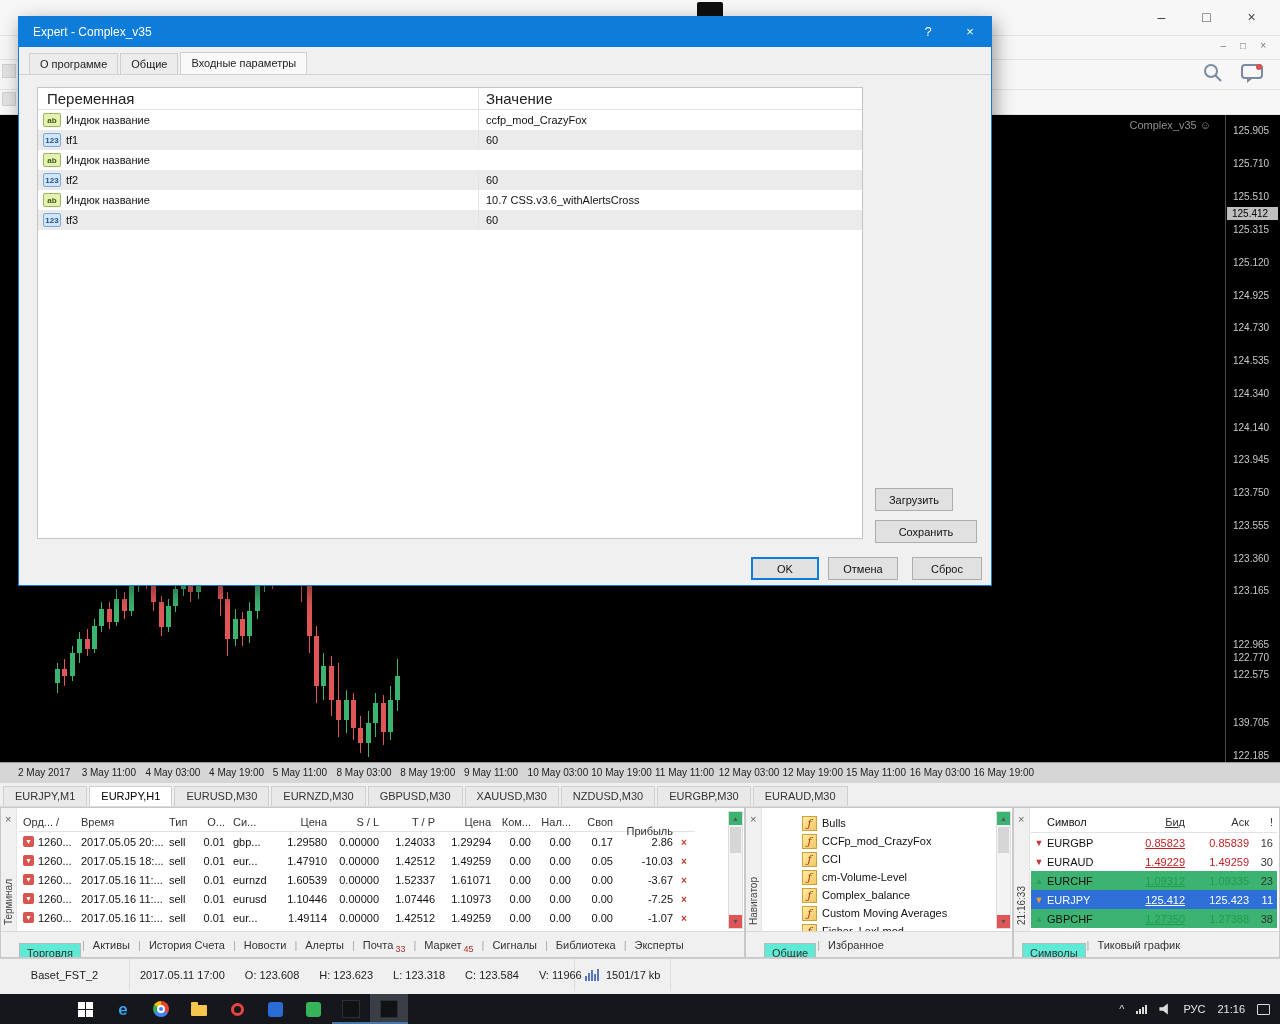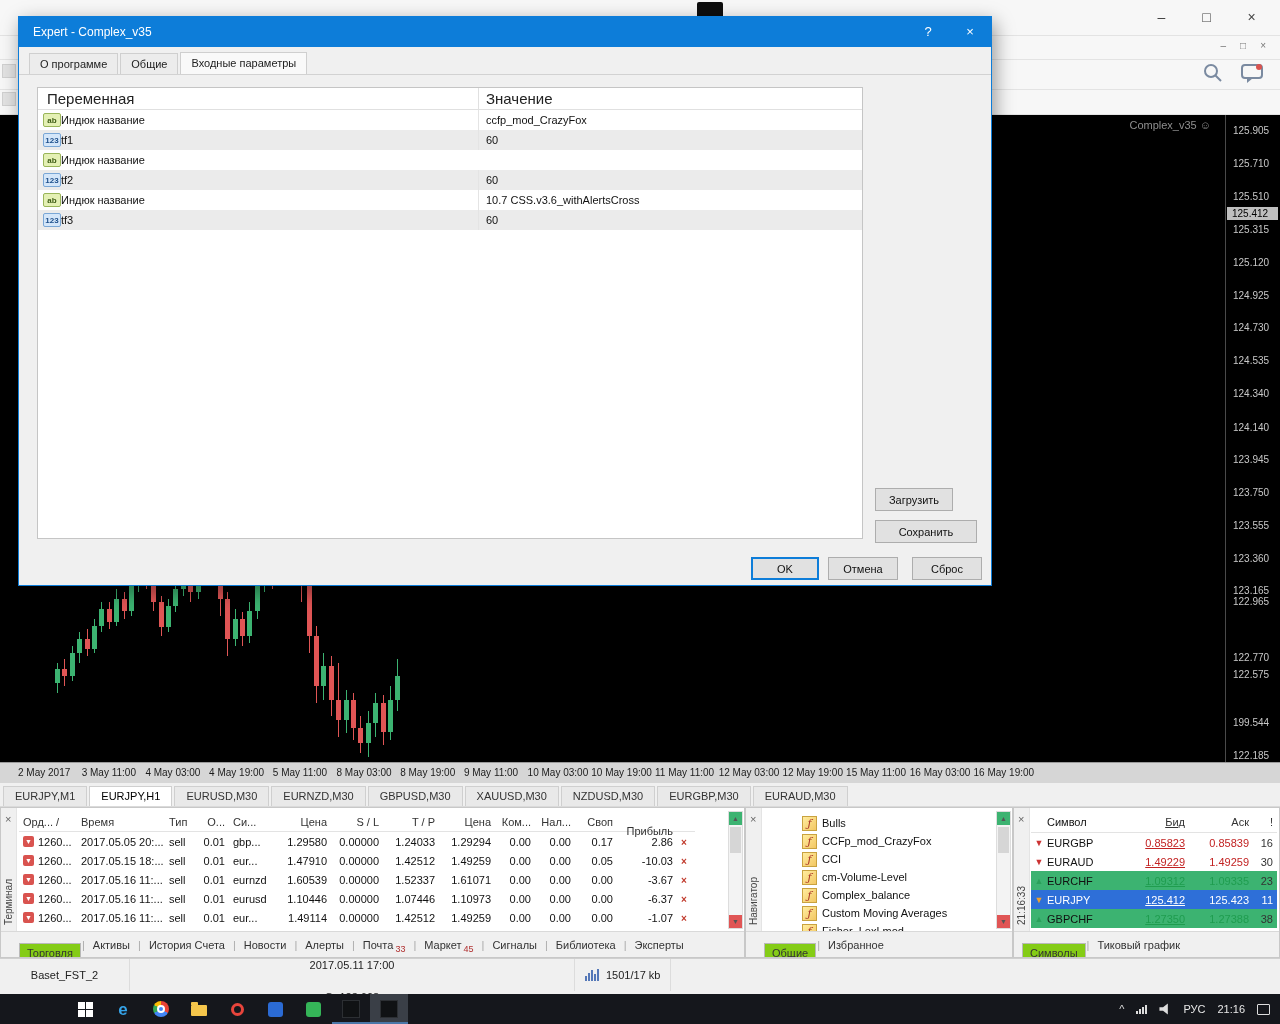--- a/index.html
+++ b/index.html
@@ -40,21 +40,21 @@
   .bottom{position:absolute;left:0;top:807px;width:1280px;height:151px;background:#f0f0f0;}
   .panel{position:absolute;top:0;height:151px;background:#fff;border:1px solid #c8c8c8;overflow:hidden;}
   .terminal{left:0;width:745px;}
   .navigator{left:745px;width:268px;}
   .market{left:1013px;width:267px;}
   .side-strip{position:absolute;left:0;top:0;bottom:0;width:16px;background:#f0f0f0;border-right:1px solid #e4e4e4;}
   .vlabel{position:absolute;left:2px;bottom:32px;writing-mode:vertical-rl;transform:rotate(180deg);font-size:10px;color:#444;}
   .panel-close{position:absolute;left:4px;top:5px;font-size:11px;color:#666;z-index:3;}
   .tabs-strip{position:absolute;left:0;right:0;bottom:0;height:26px;background:#f0f0f0;border-top:1px solid #d9d9d9;display:flex;align-items:center;padding-left:18px;font-size:11px;overflow:hidden;white-space:nowrap;}
   .p-tab{padding:3px 7px;color:#333;}
-  .p-tab.active{background:#84cc16;border:1px solid #b9b9b9;margin-top:16px;}
+  .p-tab.active{background:#5eead4;border:1px solid #b9b9b9;margin-top:16px;}
   .p-sep{color:#aaa;margin:0 1px;}
   .badge{font-size:9px;color:#b03030;margin-left:2px;position:relative;top:3px;}
 
   
   .orders{position:absolute;left:18px;top:4px;}
   .t-row{display:flex;height:19px;align-items:center;font-size:11px;color:#111;}
   .t-row.head{color:#333;border-bottom:1px solid #e3e3e3;height:20px;}
   .t-cell{padding:0 4px;overflow:hidden;white-space:nowrap;}
   .t-cell.r{text-align:right;}
   .sell-ic{display:inline-flex;width:11px;height:11px;background:#d9534f;color:#fff;font-size:7px;align-items:center;justify-content:center;border-radius:2px;margin-right:4px;flex:none;}
@@ -84,21 +84,21 @@
   .m-row.up .m-ic{color:#2aa05a;}
   .m-row.selected{background:var(--sel);}
   .m-row.selected .m-sym,.m-row.selected .m-bid,.m-row.selected .m-ask,.m-row.selected .m-spr{color:#fff;}
   .m-row.selected .m-ic{color:#f0a030;}
 
   
   .statusbar{position:absolute;left:0;top:958px;width:1280px;height:33px;background:#f0f0f0;border-top:1px solid #cfcfcf;display:flex;align-items:center;font-size:11px;color:#222;}
   .status-seg{display:flex;align-items:center;height:100%;padding:0 10px;border-right:1px solid #dcdcdc;white-space:nowrap;}
   .s-help{width:545px;}
   .s-acct{width:130px;justify-content:center;}
-  .s-bar{width:445px;gap:20px;flex-direction:column;}
+  .s-bar{width:445px;gap:20px;}
   .hist{display:flex;align-items:flex-end;gap:1px;margin-right:7px;}
   .hist span{display:block;width:2px;background:#5578b8;}
 
   
   .taskbar{position:absolute;left:0;top:994px;width:1280px;height:30px;background:#15171c;display:flex;align-items:center;padding-left:66px;z-index:80;}
   .tb-icon{width:38px;height:30px;display:flex;align-items:center;justify-content:center;flex:none;}
   .tb-icon.running{box-shadow:inset 0 -2px 0 #4a77a8;}
   .tb-icon.active{background:#3a3f47;}
   .ic-start{width:7px;height:7px;background:#fff;box-shadow:8px 0 #fff,0 8px #fff,8px 8px #fff;margin:0 8px 8px 0;}
   .ic-letter{font-size:17px;font-weight:bold;color:var(--c);line-height:1;}
@@ -127,21 +127,21 @@
   .dlg-tb-btns{margin-left:auto;display:flex;}
   .dlg-tabs{display:flex;align-items:flex-end;height:28px;padding-left:10px;border-bottom:1px solid #d2d2d2;}
   .dlg-tab{padding:4px 10px;font-size:11px;color:#222;background:#ececec;border:1px solid #cfcfcf;border-bottom:none;margin-right:2px;}
   .dlg-tab.active{background:#f9f9f9;padding-bottom:5px;}
   .param-table{position:absolute;left:18px;top:70px;width:826px;height:452px;background:#fff;border:1px solid #c5c5c5;overflow:hidden;}
   .param-head{display:flex;height:22px;align-items:center;border-bottom:1px solid #e0e0e0;font-size:15px;color:#222;}
   .ph1{width:440px;padding-left:9px;}
   .ph2{width:384px;padding-left:7px;border-left:1px solid #e0e0e0;height:100%;display:flex;align-items:center;}
   .param-row{display:flex;height:20px;align-items:center;font-size:11px;color:#111;}
   .param-row.alt{background:#ebebeb;}
-  .param-cell.name{width:440px;display:flex;align-items:center;padding-left:5px;height:100%;}
+  .param-cell.name{width:440px;display:flex;align-items:center;padding-left:5px;gap:5px;height:100%;}
   .param-cell.value{width:384px;padding-left:7px;border-left:1px solid #e4e4e4;height:100%;display:flex;align-items:center;}
   .param-icon{width:18px;height:14px;flex:none;font-size:8px;display:flex;align-items:center;justify-content:center;border-radius:2px;}
   .param-icon.ab{background:#e4f0b4;border:1px solid #9ab65a;color:#3c5a14;font-weight:bold;}
   .param-icon.num{background:#d4e6f9;border:1px solid #7aa7d6;color:#1d4f8b;font-weight:bold;}
   .btn{position:absolute;height:23px;background:#e1e1e1;border:1px solid #adadad;font-size:11px;color:#111;display:flex;align-items:center;justify-content:center;}
   .btn.default{border:1px solid var(--accent);box-shadow:inset 0 0 0 1px var(--accent);}
   .b-load{left:856px;top:471px;width:78px;}
   .b-save{left:856px;top:503px;width:102px;}
   .b-ok{left:732px;top:540px;width:68px;}
   .b-cancel{left:809px;top:540px;width:70px;}
@@ -290,24 +290,24 @@
       <div class="price-label" style="top: 174.64px;">124.925</div>
       <div class="price-label" style="top: 207.4px;">124.730</div>
       <div class="price-label" style="top: 240.16px;">124.535</div>
       <div class="price-label" style="top: 272.92px;">124.340</div>
       <div class="price-label" style="top: 306.52px;">124.140</div>
       <div class="price-label" style="top: 339.28px;">123.945</div>
       <div class="price-label" style="top: 372.04px;">123.750</div>
       <div class="price-label" style="top: 404.8px;">123.555</div>
       <div class="price-label" style="top: 437.56px;">123.360</div>
       <div class="price-label" style="top: 470.32px;">123.165</div>
-      <div class="price-label" style="top: 481px;">122.965</div>
+      <div class="price-label" style="top: 524px;">122.965</div>
       <div class="price-label" style="top: 536.68px;">122.770</div>
       <div class="price-label" style="top: 554px;">122.575</div>
-      <div class="price-label" style="top: 602.2px;">199.544</div>
+      <div class="price-label" style="top: 602.2px;">139.705</div>
       <div class="price-label" style="top: 634.96px;">122.185</div>
       <div class="price-current" style="top: 91.824px;">125.412</div>
     </div>
   <div class="time-axis" id="timeAxis">
       <div class="time-label" style="left: 18px;">2 May 2017</div>
       <div class="time-label" style="left: 81.7px;">3 May 11:00</div>
       <div class="time-label" style="left: 145.4px;">4 May 03:00</div>
       <div class="time-label" style="left: 209.1px;">4 May 19:00</div>
       <div class="time-label" style="left: 272.8px;">5 May 11:00</div>
       <div class="time-label" style="left: 336.5px;">8 May 03:00</div>
@@ -411,21 +411,21 @@
             <div class="t-cell" style="width: 30px;">sell</div>
             <div class="t-cell r" style="width: 34px;">0.01</div>
             <div class="t-cell" style="width: 46px;">eurusd</div>
             <div class="t-cell r" style="width: 56px;">1.10446</div>
             <div class="t-cell r" style="width: 52px;">0.00000</div>
             <div class="t-cell r" style="width: 56px;">1.07446</div>
             <div class="t-cell r" style="width: 56px;">1.10973</div>
             <div class="t-cell r" style="width: 40px;">0.00</div>
             <div class="t-cell r" style="width: 40px;">0.00</div>
             <div class="t-cell r" style="width: 42px;">0.00</div>
-            <div class="t-cell r" style="width: 60px;">-6.37</div>
+            <div class="t-cell r" style="width: 60px;">-7.25</div>
             <div class="t-cell" style="width: 18px;"><span class="close-x">×</span></div>
           </div>
           <div class="t-row">
             <div class="t-cell" style="width: 58px; display: flex; align-items: center;"><span class="sell-ic">▼</span>1260...</div>
             <div class="t-cell" style="width: 88px;">2017.05.16 11:...</div>
             <div class="t-cell" style="width: 30px;">sell</div>
             <div class="t-cell r" style="width: 34px;">0.01</div>
             <div class="t-cell" style="width: 46px;">eur...</div>
             <div class="t-cell r" style="width: 56px;">1.49114</div>
             <div class="t-cell r" style="width: 52px;">0.00000</div>

